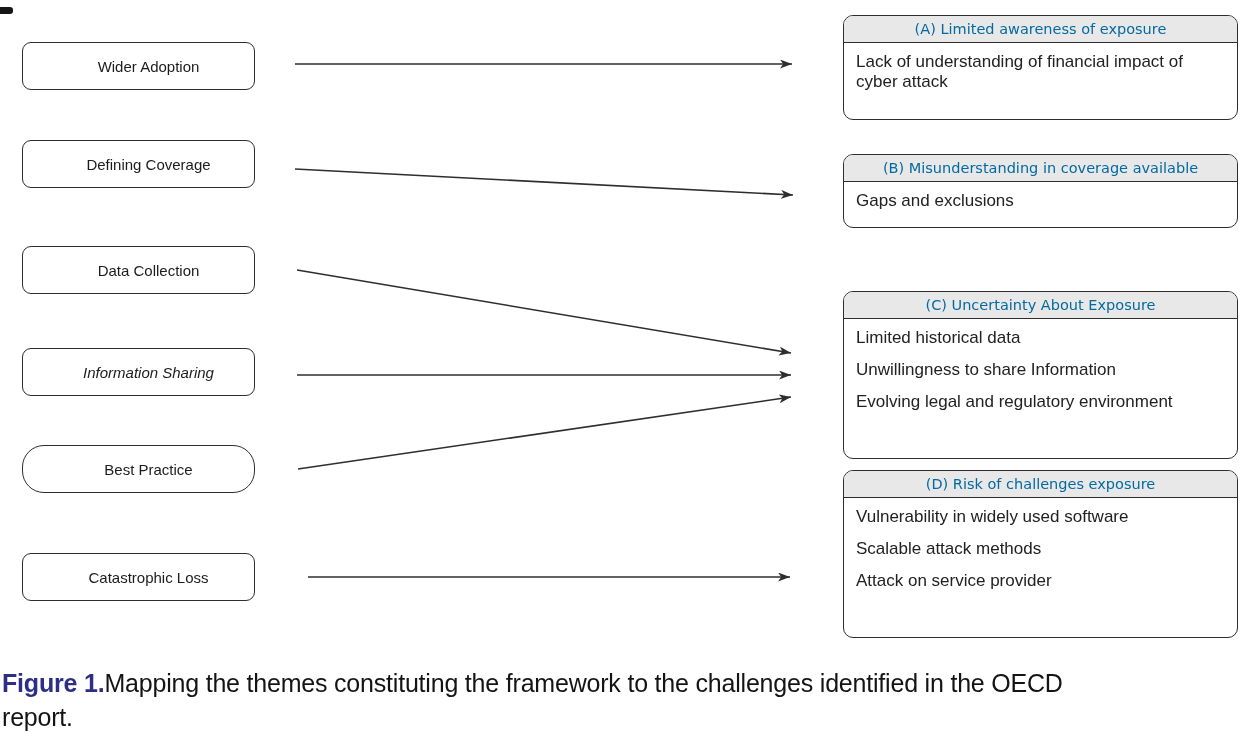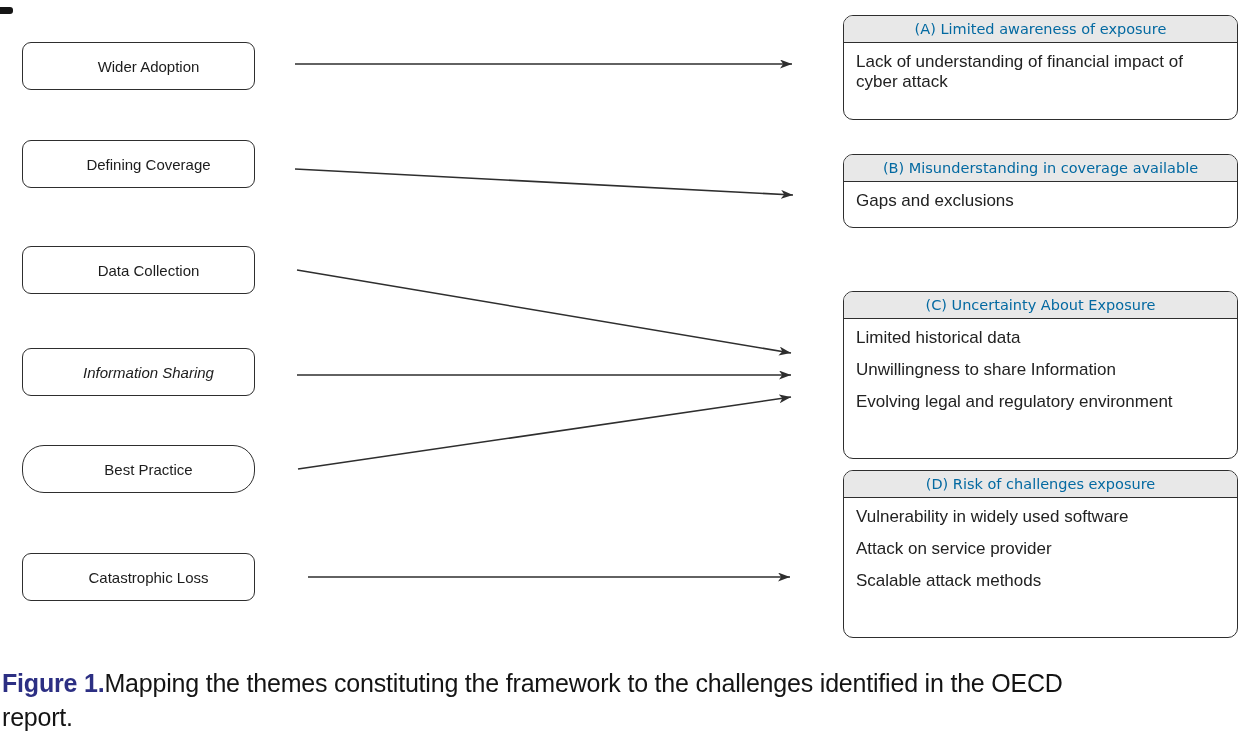--- a/index.html
+++ b/index.html
@@ -90,22 +90,22 @@
         <div class="challenge-body">
           <p>Limited historical data</p>
           <p>Unwillingness to share Information</p>
           <p>Evolving legal and regulatory environment</p>
         </div>
       </div>
       <div class="challenge-box" style="top: 470px; height: 168px;">
         <div class="challenge-header">(D) Risk of challenges exposure</div>
         <div class="challenge-body">
           <p>Vulnerability in widely used software</p>
+          <p>Scalable attack methods</p>
           <p>Attack on service provider</p>
-          <p>Scalable attack methods</p>
         </div>
       </div>
     </div>
 
   <div class="caption">
     <span class="cap-label" style="color: rgb(44, 47, 131);">Figure 1.</span><span class="cap-text">Mapping the themes constituting the framework to the challenges identified in the OECD</span>
     <span class="cap-text cap-line2">report.</span>
   </div>
 
 </div>

